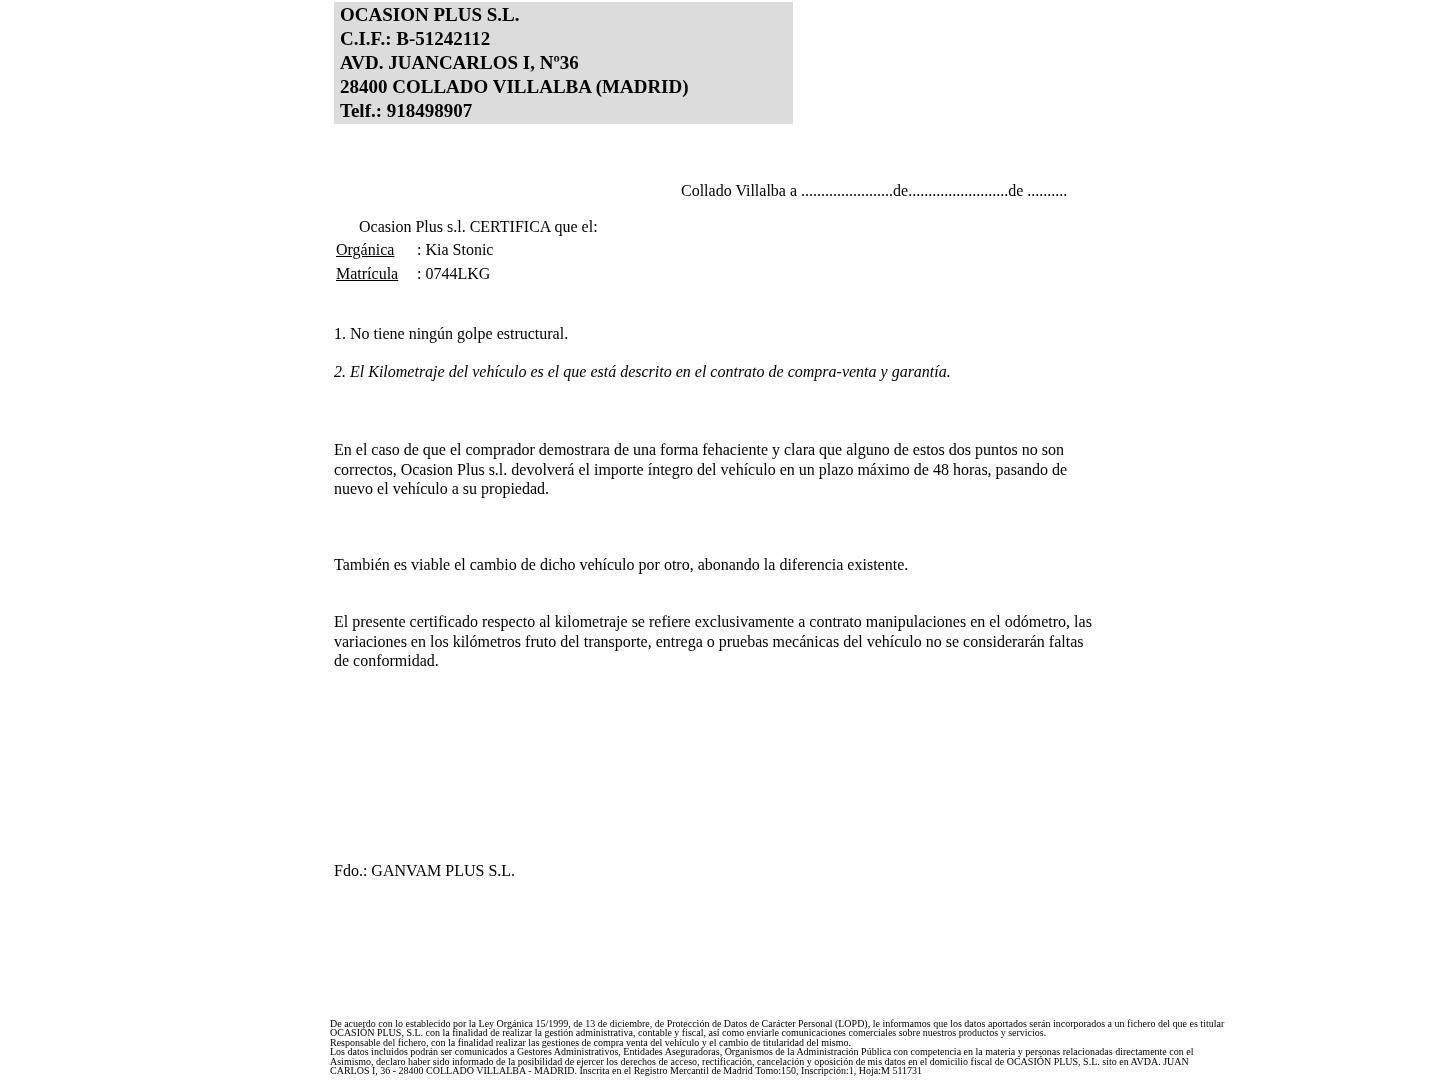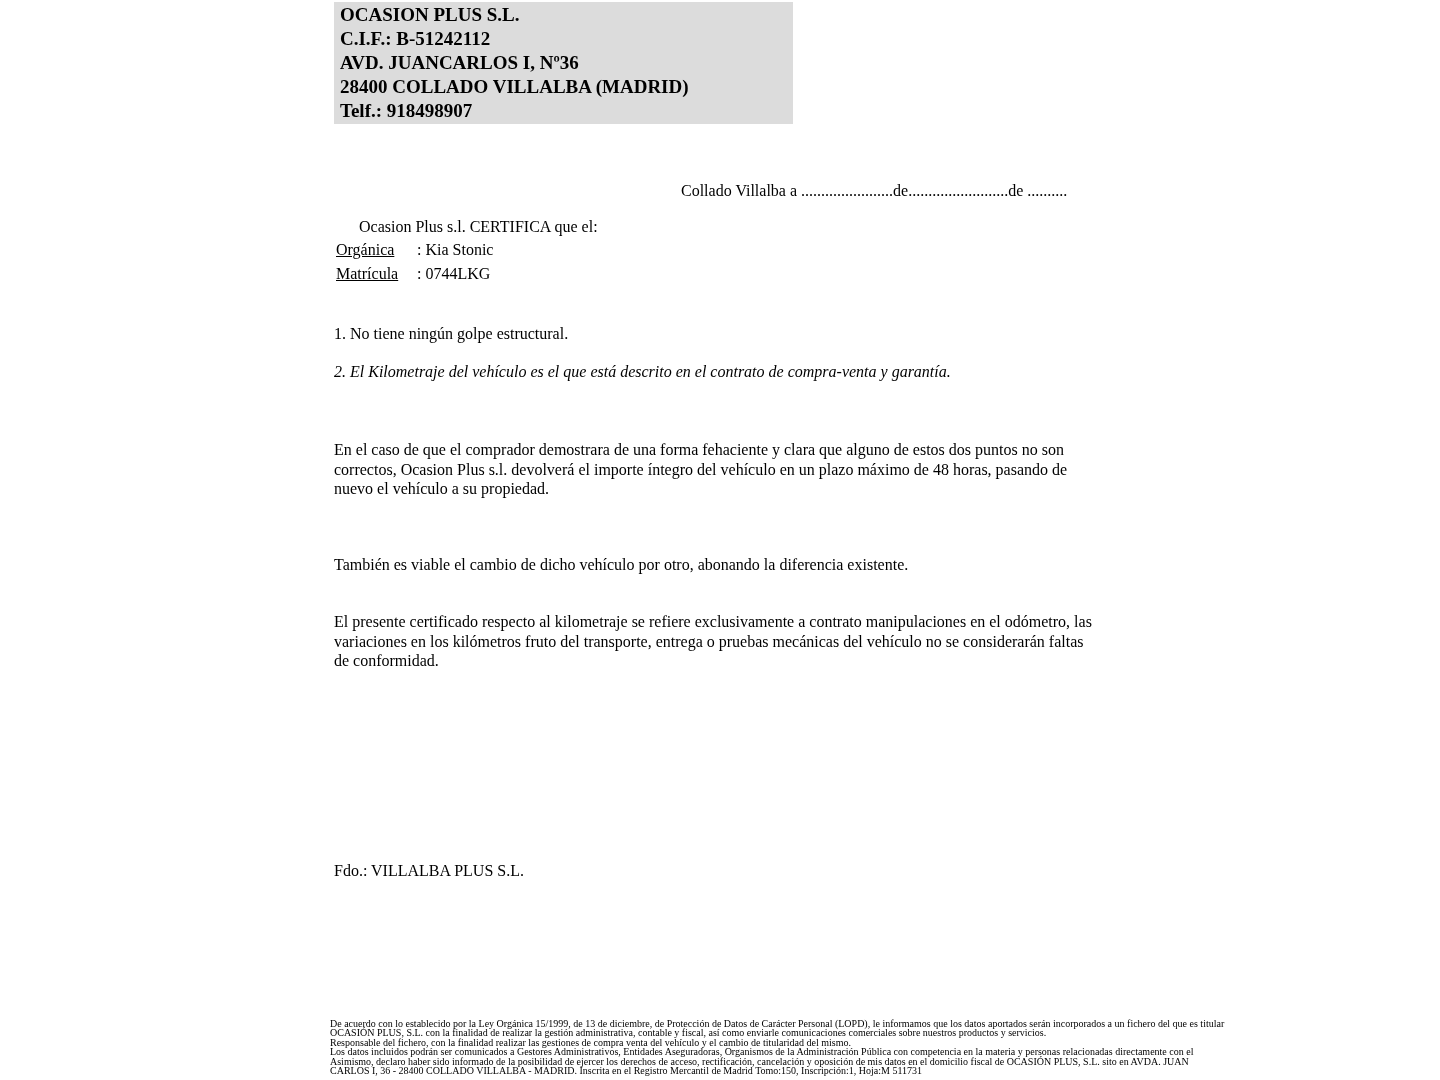--- a/index.html
+++ b/index.html
@@ -108,21 +108,21 @@
     <div class="cert-row"><span class="doc-label">Matrícula</span><span>: 0744LKG</span></div>
   </div>
 
   <div class="pt pt1">1. No tiene ningún golpe estructural.</div>
   <div class="pt pt2">2. El Kilometraje del vehículo es el que está descrito en el contrato de compra-venta y garantía.</div>
 
   <div class="para para-refund">En el caso de que el comprador demostrara de una forma fehaciente y clara que alguno de estos dos puntos no son correctos, Ocasion Plus s.l. devolverá el importe íntegro del vehículo en un plazo máximo de 48 horas, pasando de nuevo el vehículo a su propiedad.</div>
   <div class="para para-exchange">También es viable el cambio de dicho vehículo por otro, abonando la diferencia existente.</div>
   <div class="para para-odometer">El presente certificado respecto al kilometraje se refiere exclusivamente a contrato manipulaciones en el odómetro, las variaciones en los kilómetros fruto del transporte, entrega o pruebas mecánicas del vehículo no se considerarán faltas de conformidad.</div>
 
-  <div class="signature">Fdo.: VILLALBA PLUS S.L.</div>
+  <div class="signature">Fdo.: GANVAM PLUS S.L.</div>
 
   <div class="legal">
     <div>De acuerdo con lo establecido por la Ley Orgánica 15/1999, de 13 de diciembre, de Protección de Datos de Carácter Personal (LOPD), le informamos que los datos aportados serán incorporados a un fichero del que es titular</div>
     <div>OCASIÓN PLUS, S.L. con la finalidad de realizar la gestión administrativa, contable y fiscal, así como enviarle comunicaciones comerciales sobre nuestros productos y servicios.</div>
     <div>Responsable del fichero, con la finalidad realizar las gestiones de compra venta del vehículo y el cambio de titularidad del mismo.</div>
     <div>Los datos incluidos podrán ser comunicados a Gestores Administrativos, Entidades Aseguradoras, Organismos de la Administración Pública con competencia en la materia y personas relacionadas directamente con el</div>
     <div>Asimismo, declaro haber sido informado de la posibilidad de ejercer los derechos de acceso, rectificación, cancelación y oposición de mis datos en el domicilio fiscal de OCASIÓN PLUS, S.L. sito en AVDA. JUAN</div>
     <div>CARLOS I, 36 - 28400 COLLADO VILLALBA - MADRID. Inscrita en el Registro Mercantil de Madrid Tomo:150, Inscripción:1, Hoja:M 511731</div>
   </div>
 

